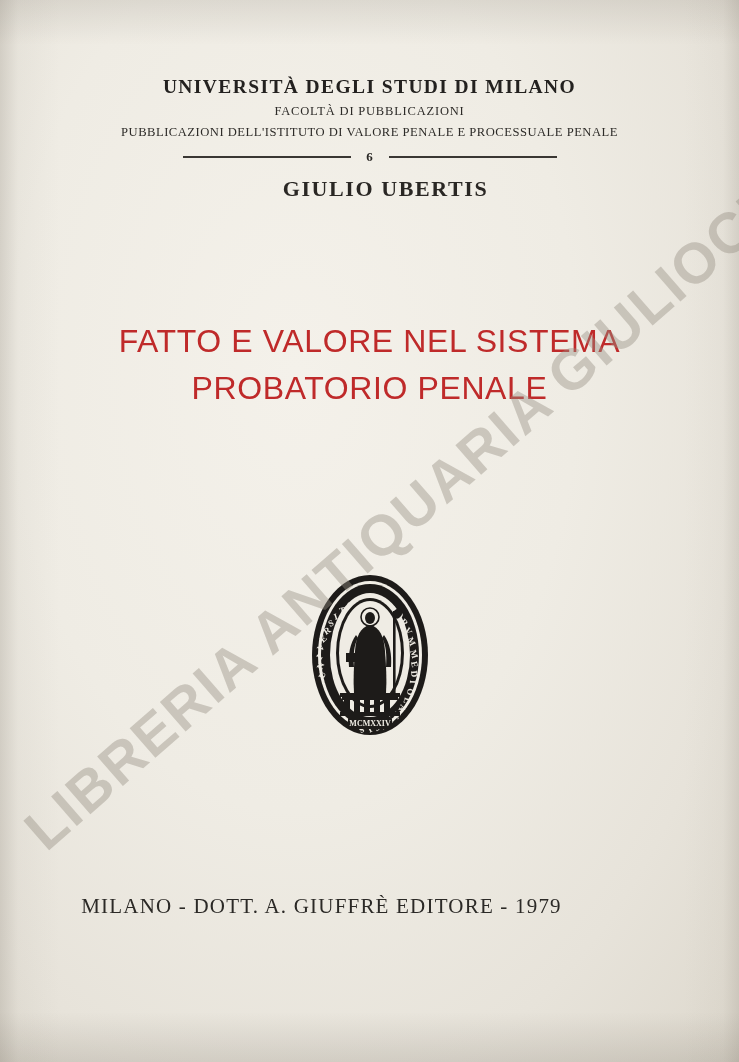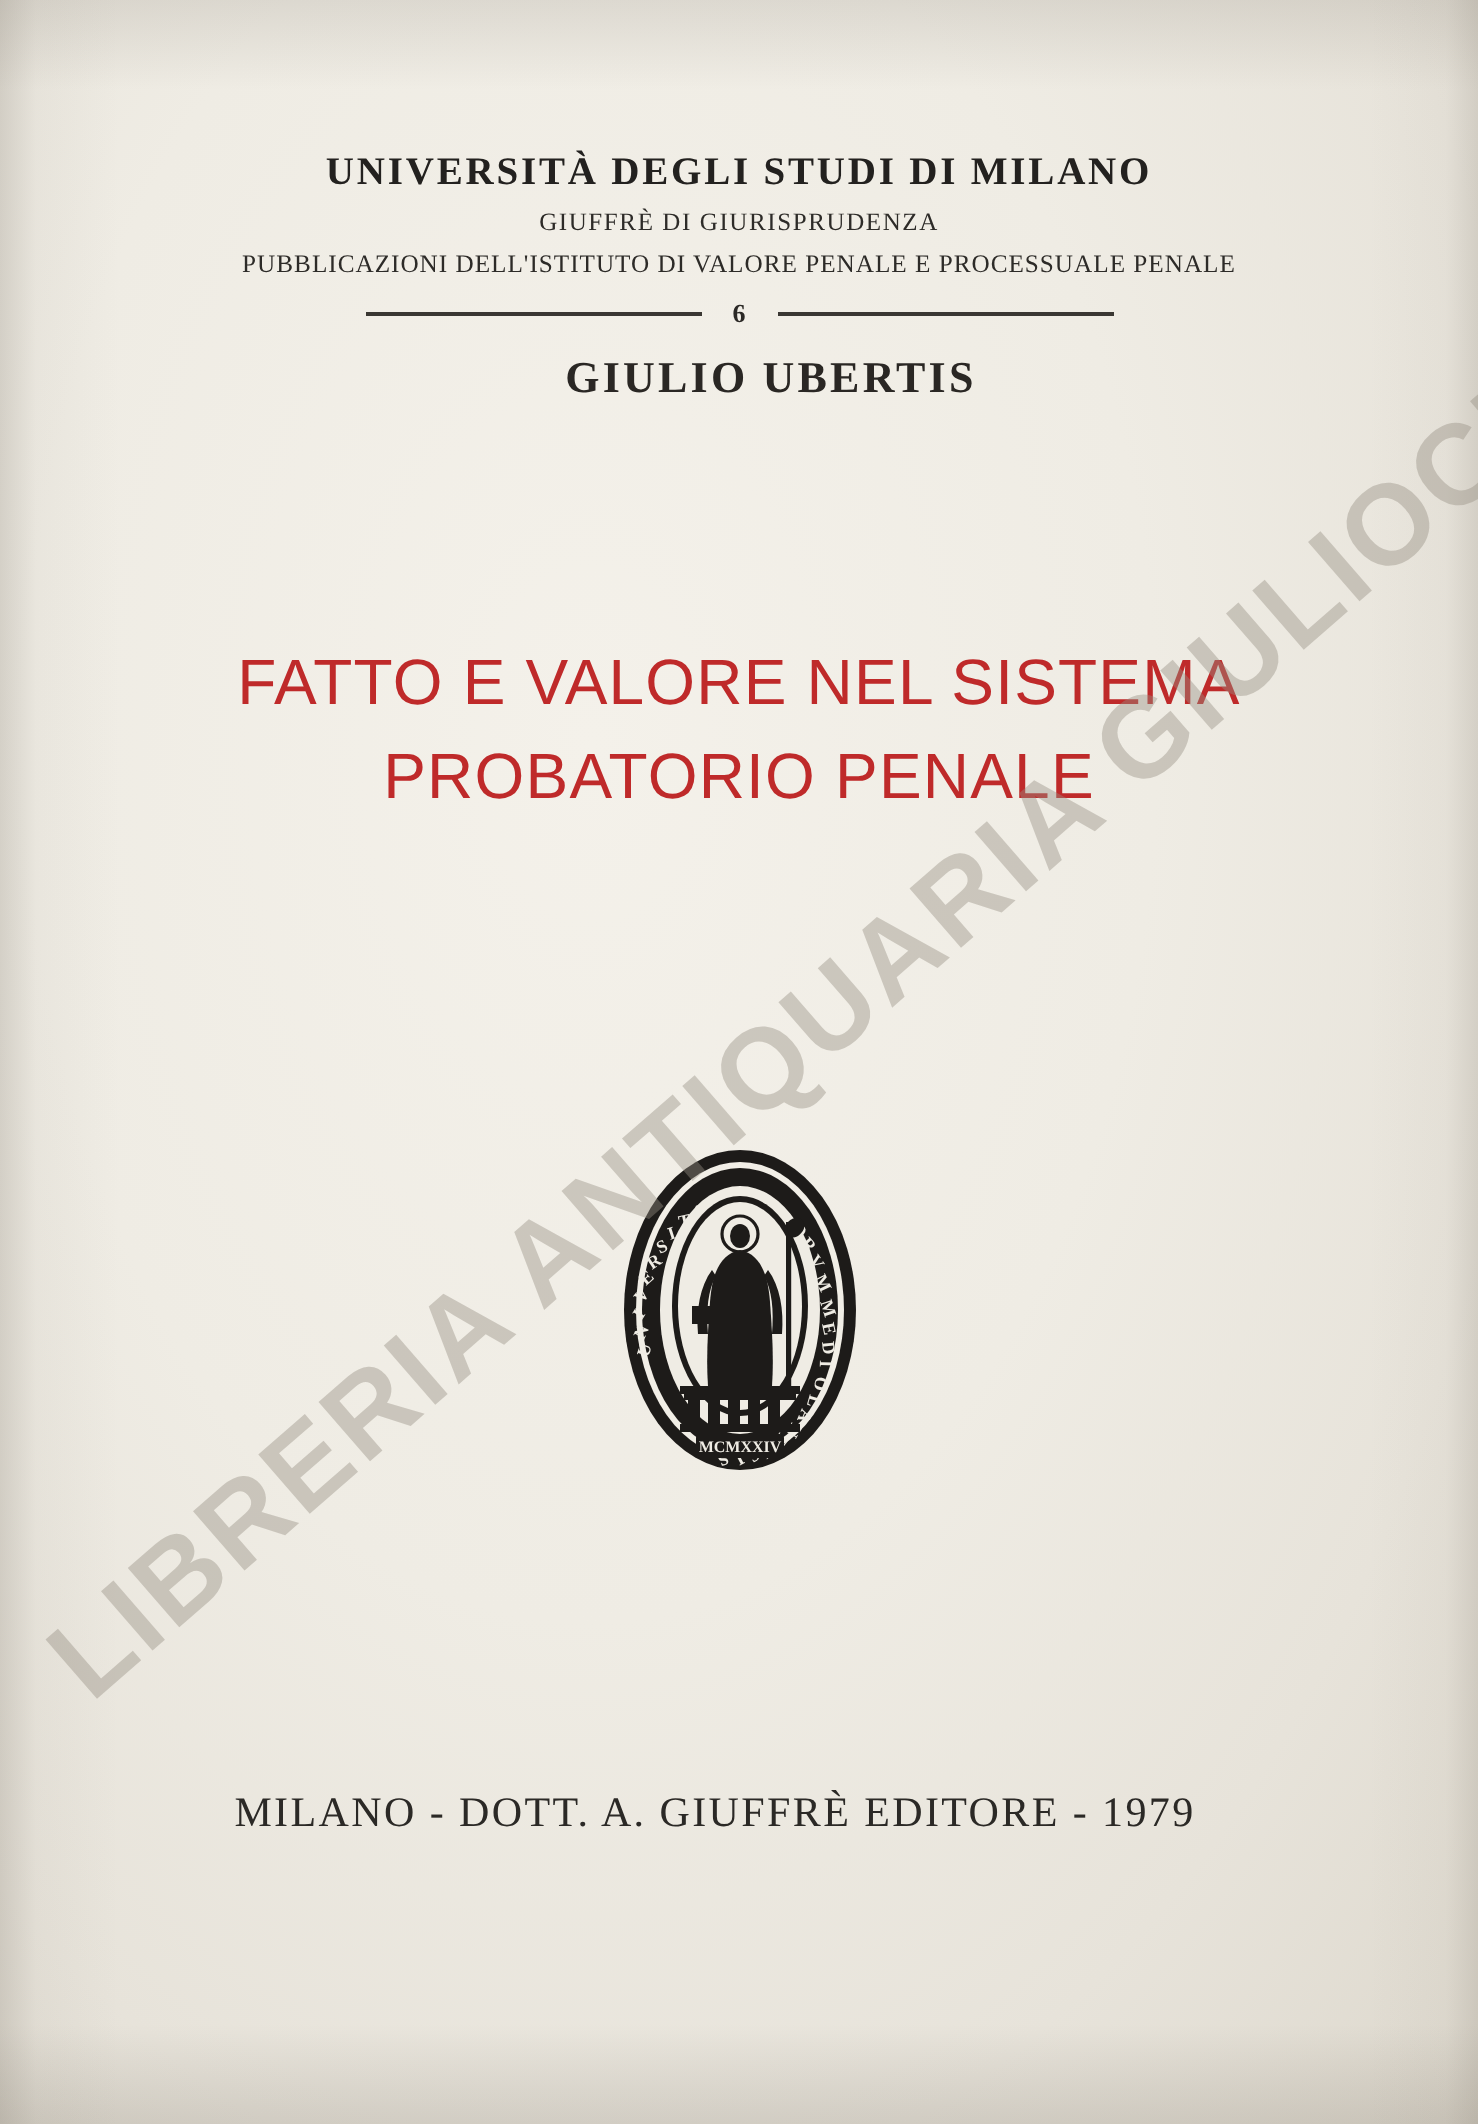--- a/index.html
+++ b/index.html
@@ -135,21 +135,20 @@
   .imprint {
     position: absolute;
     left: 0;
     top: 894px;
     width: 643px;
     text-align: center;
     font-size: 21px;
     letter-spacing: 1.2px;
     color: #2b2926;
     font-family: "Liberation Serif", serif;
-    margin-left: 36px;
   }
 
   
   #watermark {
     position: absolute;
     left: 0; top: 0;
     width: 739px;
     height: 1062px;
     z-index: 5;
     pointer-events: none;
@@ -172,21 +171,21 @@
 </style>
 </head>
 <body>
 
 <div id="page">
 
   <div class="content">
 
     <div class="header">
       <div class="univ-line">UNIVERSITÀ DEGLI STUDI DI MILANO</div>
-      <div class="faculty-line">GIUFFRÈ DI GIURISPRUDENZA</div>
+      <div class="faculty-line">FACOLTÀ DI PUBBLICAZIONI</div>
       <div class="series-line">PUBBLICAZIONI DELL'ISTITUTO DI VALORE PENALE E PROCESSUALE PENALE</div>
       <div class="rule-row">
         <span class="rule"></span>
         <span class="series-number">6</span>
         <span class="rule"></span>
       </div>
     </div>
 
     <div class="author">GIULIO UBERTIS</div>
 

